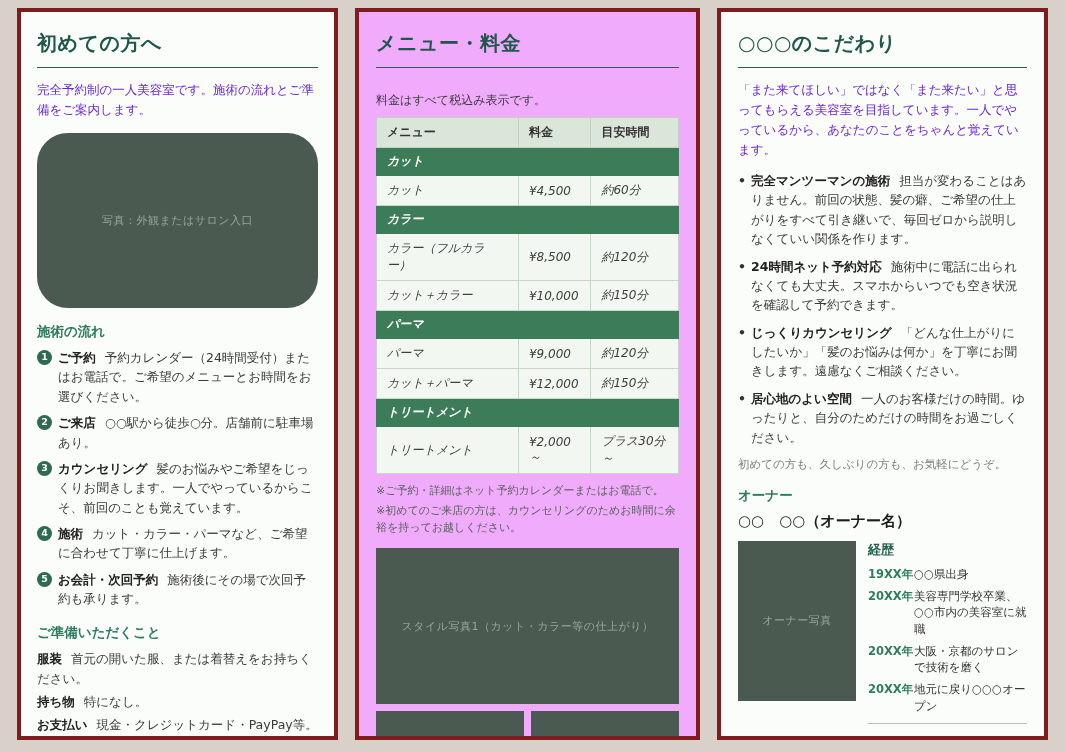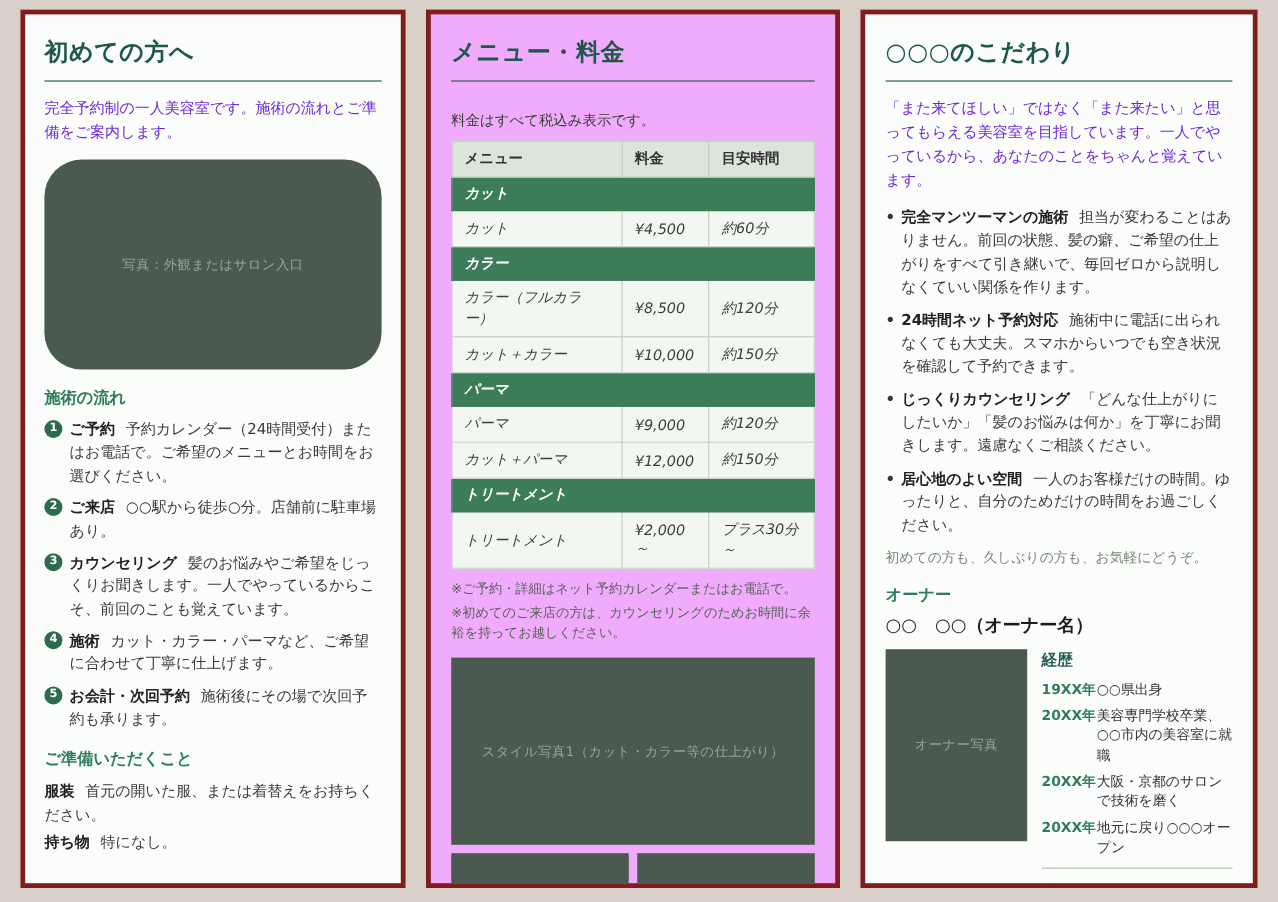--- a/index.html
+++ b/index.html
@@ -110,20 +110,21 @@
       <li class="step"><span class="num">1</span><span><b>ご予約</b>予約カレンダー（24時間受付）またはお電話で。ご希望のメニューとお時間をお選びください。</span></li>
       <li class="step"><span class="num">2</span><span><b>ご来店</b>○○駅から徒歩○分。店舗前に駐車場あり。</span></li>
       <li class="step"><span class="num">3</span><span><b>カウンセリング</b>髪のお悩みやご希望をじっくりお聞きします。一人でやっているからこそ、前回のことも覚えています。</span></li>
       <li class="step"><span class="num">4</span><span><b>施術</b>カット・カラー・パーマなど、ご希望に合わせて丁寧に仕上げます。</span></li>
       <li class="step"><span class="num">5</span><span><b>お会計・次回予約</b>施術後にその場で次回予約も承ります。</span></li>
     </ol>
   <h2 class="sec-h">ご準備いただくこと</h2>
   <div id="prepare-items">
       <p class="kv"><b>服装</b>首元の開いた服、または着替えをお持ちください。</p>
       <p class="kv"><b>持ち物</b>特になし。</p>
+      <p class="kv"><b>お支払い</b>現金・クレジットカード・PayPay等。</p>
     </div>
 
 </section>
 
 <section class="panel panel-mid">
   <h1 class="panel-title">メニュー・料金</h1>
   <p class="tax-note">料金はすべて税込み表示です。</p>
   <table class="menu">
     <thead>
         <tr id="menu-head">

